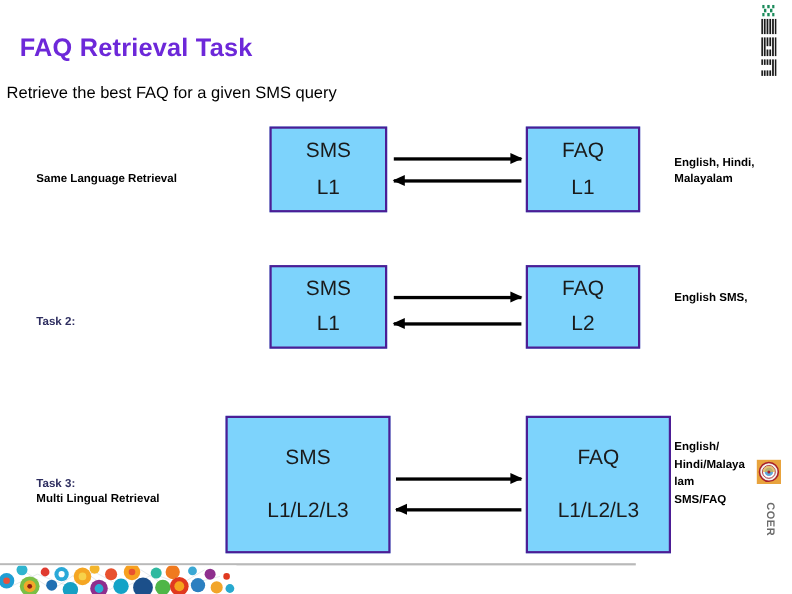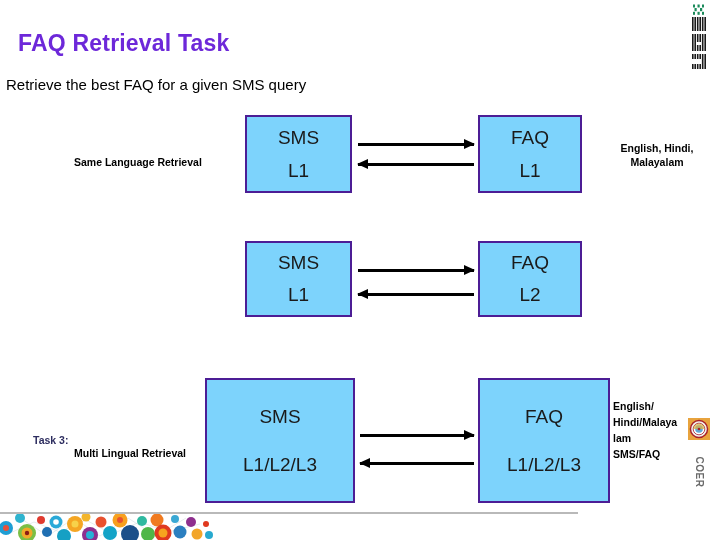--- a/index.html
+++ b/index.html
@@ -70,21 +70,21 @@
 
   .task-label {
     position: absolute;
     left: 33px;
     font-size: 10.5px;
     font-weight: bold;
     line-height: 13px;
     white-space: nowrap;
   }
   .task-label .tnum { color: #2d2d5f; display: block; }
-  .task-label .tdesc { color: #000000; display: block; margin-left: 41px; }
+  .task-label .tdesc { color: #000000; display: block; }
 
   .node-box {
     position: absolute;
     background: #7dd3fc;
     border: 2px solid #4c1d95;
     box-sizing: border-box;
     display: flex;
     flex-direction: column;
     align-items: center;
     justify-content: space-around;
@@ -129,21 +129,21 @@
   
   .lang-note {
     position: absolute;
     left: 613px;
     font-size: 10.5px;
     font-weight: bold;
     color: #000000;
     width: 88px;
   }
   .lang-note .ln { display: block; }
-  #lang-note-1 .ln { line-height: 14px; text-align: center; }
+  #lang-note-1 .ln { line-height: 14px; }
   #lang-note-2 .ln { line-height: 20px; }
   #lang-note-3 .ln { line-height: 16px; }
 
   
   #coer-badge { position: absolute; left: 688px; top: 418px; }
   #coer-seal {
     position: absolute;
     left: 0; top: 0;
     width: 22px; height: 22px;
     background: #E8A33D;
@@ -263,20 +263,21 @@
   </div>
 
   <div class="lang-note" id="lang-note-1" style="top:141px;">
     <span class="ln">English, Hindi,</span>
     <span class="ln">Malayalam</span>
   </div>
 </div>
 
 <div class="task-row">
   <div class="task-label" style="top:286px;">
+    <span class="tnum">Task 2:</span>
   </div>
 
   <div class="node-box" style="left:245px; top:241px; width:107px; height:76px;">
     <span class="n-top">SMS</span>
     <span class="n-bot">L1</span>
   </div>
 
   <div class="arrow-pair" style="left:358px; top:241px; width:116px; height:76px;">
     <div class="arrow right" style="top:24px; width:116px;">
       <div class="shaft"></div>
@@ -287,20 +288,21 @@
         <div class="head"></div>
     </div>
   </div>
 
   <div class="node-box" style="left:478px; top:241px; width:104px; height:76px;">
     <span class="n-top">FAQ</span>
     <span class="n-bot">L2</span>
   </div>
 
   <div class="lang-note" id="lang-note-2" style="top:261px;">
+    <span class="ln">English SMS,</span>
   </div>
 </div>
 
 <div class="task-row">
   <div class="task-label" style="top:434px;">
     <span class="tnum">Task 3:</span>
     <span class="tdesc">Multi Lingual Retrieval</span>
   </div>
 
   <div class="node-box big" style="left:205px; top:378px; width:150px; height:125px; justify-content:center; gap:26px;">

